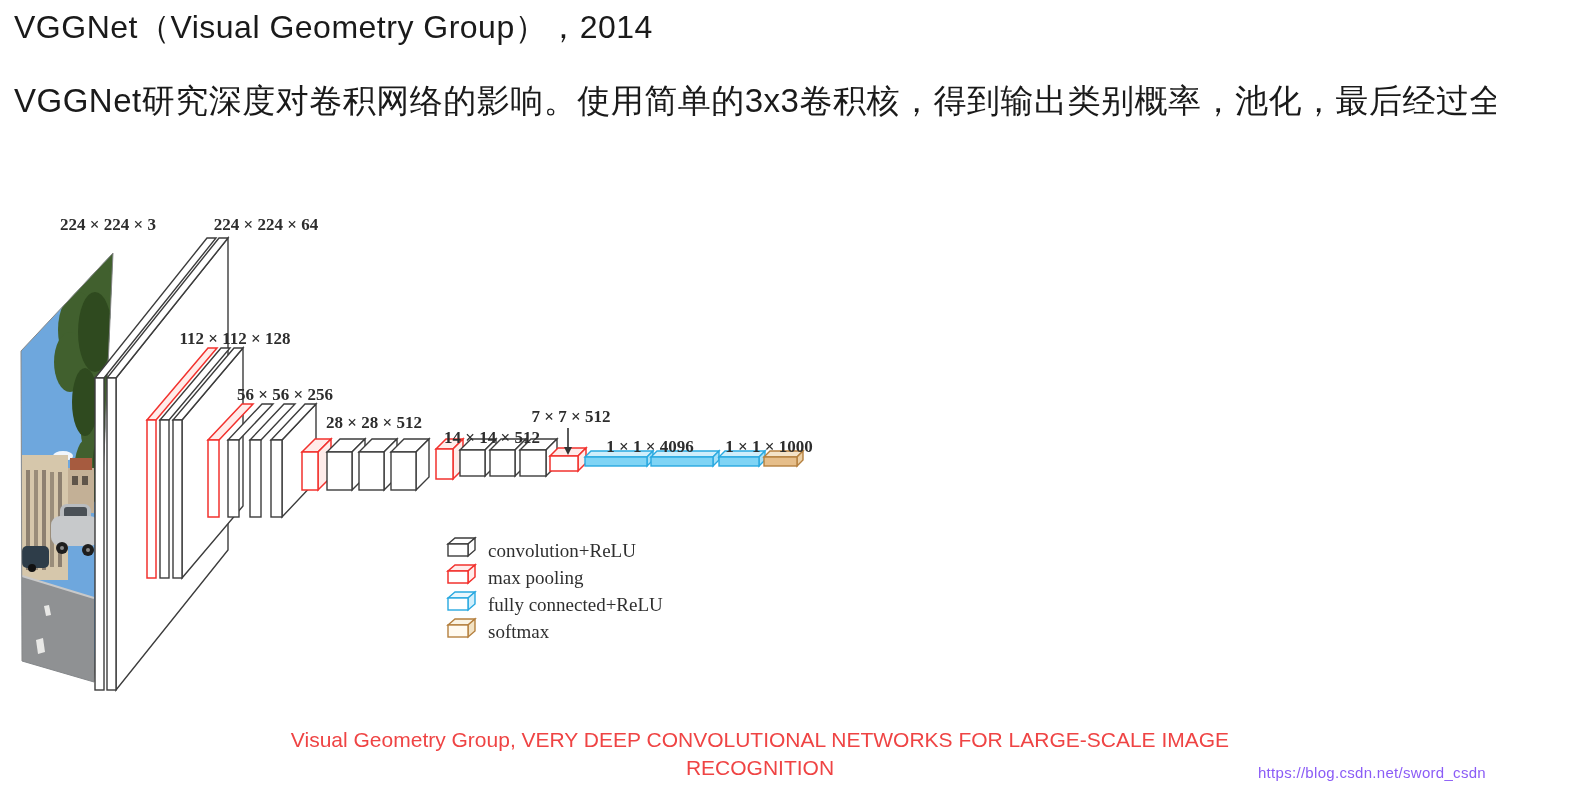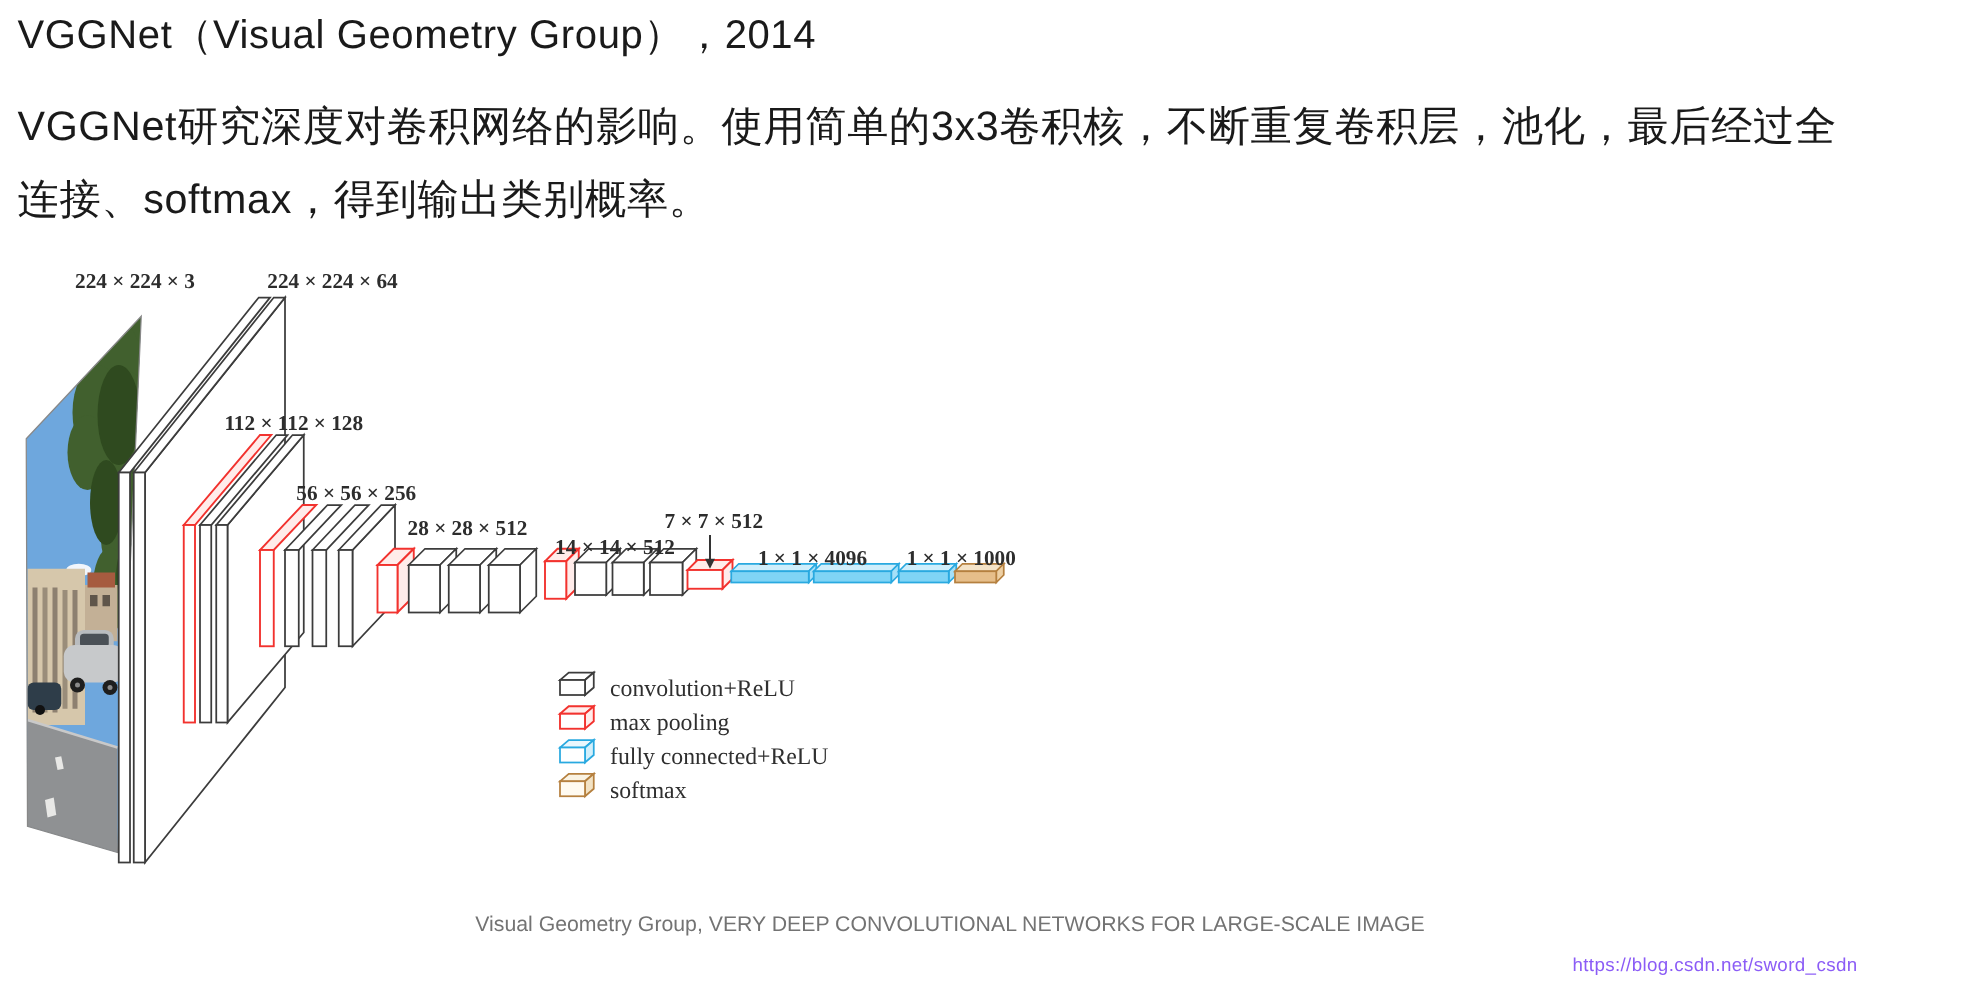--- a/index.html
+++ b/index.html
@@ -5,43 +5,42 @@
   html,body{margin:0;padding:0;background:#fff;}
   .page{position:relative;width:1496px;height:794px;background:#ffffff;overflow:hidden;
         font-family:"Liberation Sans",sans-serif;color:#1a1a1a;}
   .title{position:absolute;left:14px;top:6px;font-size:32px;font-weight:400;
          letter-spacing:.5px;white-space:nowrap;}
   .para{position:absolute;left:14px;top:72px;width:1548px;font-size:33px;
         font-weight:400;line-height:58px;letter-spacing:.5px;}
   .para .pline{white-space:nowrap;}
   .diagram-wrap{position:absolute;left:0;top:198px;width:1572px;height:505px;text-align:right;}
   .caption{position:absolute;left:0;top:726px;width:1520px;text-align:center;
-           font-size:17px;line-height:28px;color:#737373;}
+           font-size:21px;line-height:28px;color:#ef4444;}
   .watermark{position:absolute;right:10px;top:764px;font-size:15px;color:#8b5cf6;
              letter-spacing:.3px;}
   svg text{font-family:"Liberation Serif","DejaVu Serif",serif;}
   .dim-label{font-size:17px;font-weight:bold;fill:#2d2d2d;}
   .legend-label{font-size:19px;fill:#2f2f2f;}
   .k{stroke:#3c3c3c;stroke-width:1.4;fill:#ffffff;}
   .r{stroke:#f2322e;stroke-width:1.5;fill:#ffffff;}
   .rt{stroke:#f2322e;stroke-width:1.5;fill:#ffecea;}
   .bl{stroke:#29a9e0;stroke-width:1.4;}
   .tn{stroke:#b5803f;stroke-width:1.4;}
   .ln{stroke:#4a4a4a;stroke-width:1.2;fill:none;}
 </style>
 </head>
 <body>
 
 <div class="page">
 
   <div class="title">VGGNet（Visual Geometry Group），2014</div>
 
   <div class="para">
-    <div class="pline">VGGNet研究深度对卷积网络的影响。使用简单的3x3卷积核，不断重复卷积层，池化，最后经过全</div>
-    <div class="pline">连接、softmax，得到输出类别概率。</div>
+    <div class="pline">VGGNet研究深度对卷积网络的影响。使用简单的3x3卷积核，得到输出类别概率，池化，最后经过全</div>
   </div>
 
   <div class="diagram-wrap">
     <svg width="1572" height="505" viewBox="330 198 1572 505">
       <defs>
         <clipPath id="photoClip">
           <polygon points="351,351 443,253 424,682 352,661"></polygon>
         </clipPath>
       </defs>
 
@@ -218,17 +217,18 @@
           <polygon class="tn" points="798,625 805,619 805,631 798,637" fill="#f2e2c4"></polygon>
           <rect class="tn" x="778" y="625" width="20" height="12" fill="#fffaf0"></rect>
           <text class="legend-label" x="818" y="638">softmax</text>
         </g>
       </g>
     </svg>
   </div>
 
   <div class="caption">
     <div>Visual Geometry Group, VERY DEEP CONVOLUTIONAL NETWORKS FOR LARGE-SCALE IMAGE</div>
+    <div>RECOGNITION</div>
   </div>
 
   <div class="watermark">https://blog.csdn.net/sword_csdn</div>
 
 </div>
 
 </body></html>

